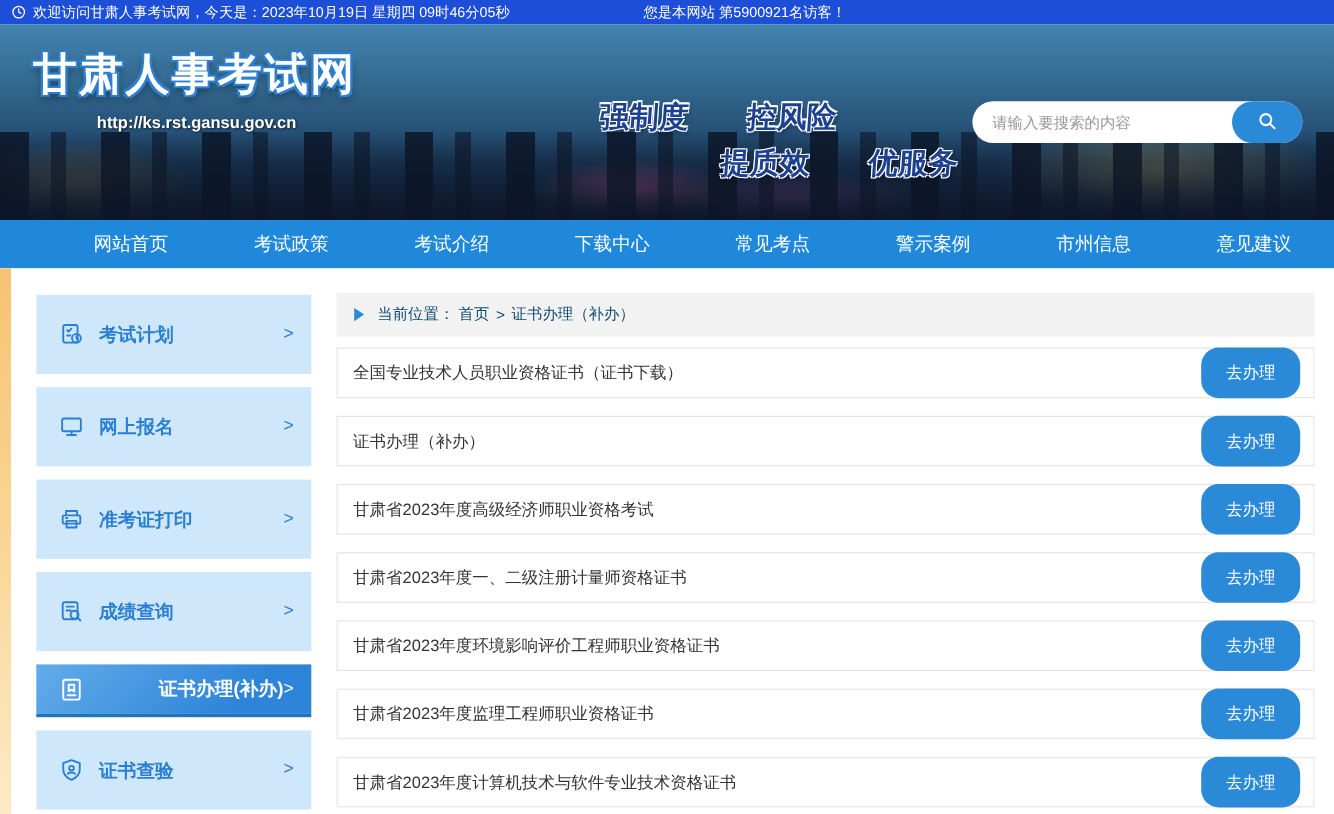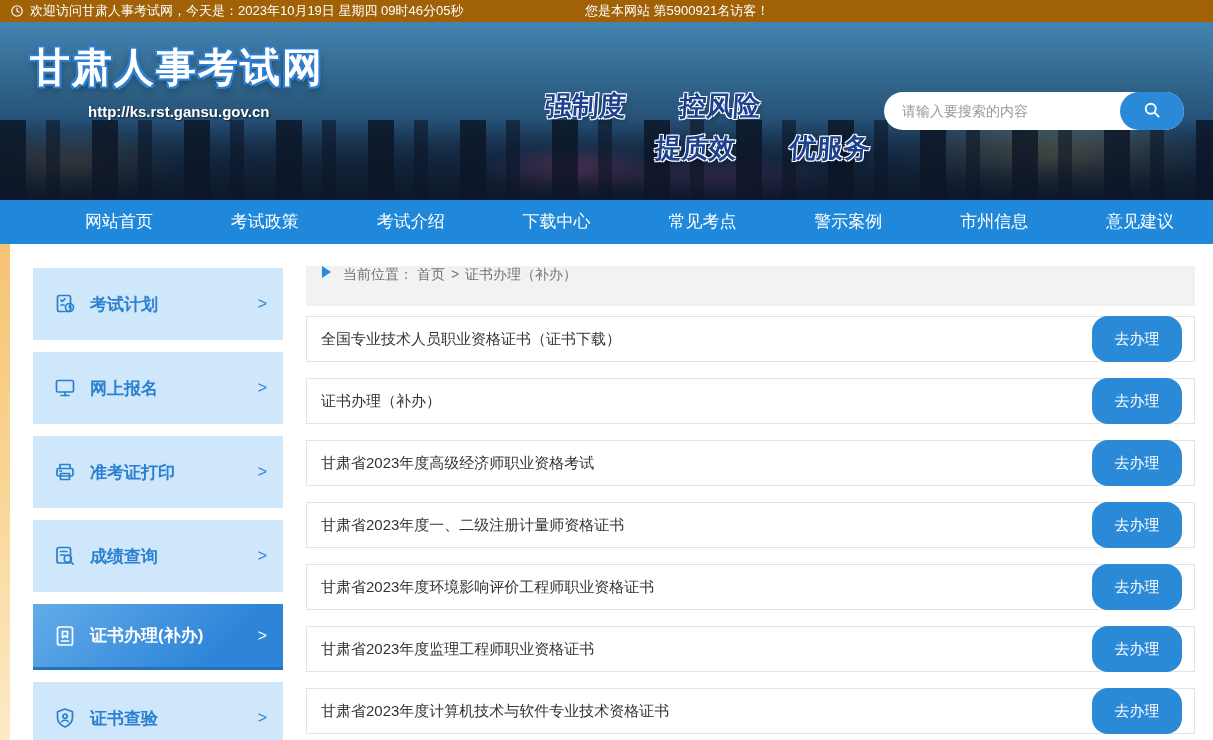--- a/index.html
+++ b/index.html
@@ -3,21 +3,21 @@
 <meta charset="utf-8">
 <style>
   html,body{margin:0;padding:0;}
   body{
     width:1213px;height:740px;position:relative;overflow:hidden;
     font-family:"Liberation Sans","DejaVu Sans",sans-serif;
     background:#fff;
   }
   
   .topbar{
-    height:22px;background:#a16207;color:#fff;font-size:13px;
+    height:22px;background:#1d4ed8;color:#fff;font-size:13px;
     display:flex;align-items:center;position:relative;
   }
   .topbar .clock{margin:0 6px 0 10px;display:flex;align-items:center;}
   .topbar .visitor{position:absolute;left:585px;}
   
   .header{
     position:relative;height:178px;overflow:hidden;
     background:
       radial-gradient(130px 38px at 575px 150px, rgba(236,96,170,.70), rgba(236,96,170,0) 70%),
       radial-gradient(170px 34px at 720px 158px, rgba(205,95,195,.55), rgba(205,95,195,0) 70%),
@@ -75,27 +75,27 @@
   .sidebar{position:absolute;left:33px;top:24px;width:250px;}
   .side-item{
     height:72px;margin-bottom:12px;background:#cee7fb;display:flex;align-items:center;
     padding:0 16px 0 20px;color:#2a7fd0;cursor:pointer;box-sizing:border-box;
   }
   .side-icon{display:flex;align-items:center;margin-right:13px;}
   .side-label{flex:1;font-size:17px;font-weight:bold;}
   .side-chevron{font-size:16px;color:inherit;}
   .side-item.active{
     background:linear-gradient(135deg,#63ace9 0%,#2d84d8 75%);
-    color:#fff;border-bottom:3px solid #2272bd;height:66px;
+    color:#fff;border-bottom:3px solid #2272bd;height:48px;text-align:right;
   }
   
   .main{position:absolute;left:306px;top:22px;width:889px;}
   .breadcrumb{
-    height:40px;background:#f2f2f2;display:flex;align-items:flex-start;
-    padding:0 16px;font-size:14px;color:#737373;margin-bottom:10px;box-sizing:border-box;
+    height:40px;background:#f2f2f2;display:flex;align-items:center;
+    padding:0 16px;font-size:14px;color:#0c4a6e;margin-bottom:10px;box-sizing:border-box;
   }
   .crumb-tri{
     width:0;height:0;border-left:9px solid #2a8ad8;border-top:6px solid transparent;
     border-bottom:6px solid transparent;margin-right:12px;
   }
   .breadcrumb .sep{margin:0 6px;}
   .breadcrumb .home{cursor:pointer;}
   .card{
     height:44px;border:1px solid #e3e3e3;background:#fff;display:flex;align-items:center;
     margin-bottom:16px;padding-left:14px;box-sizing:content-box;gap:40px;

